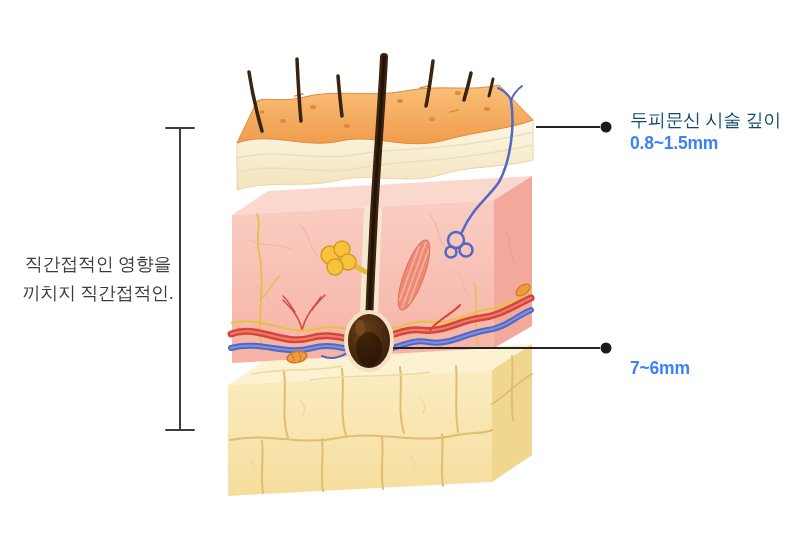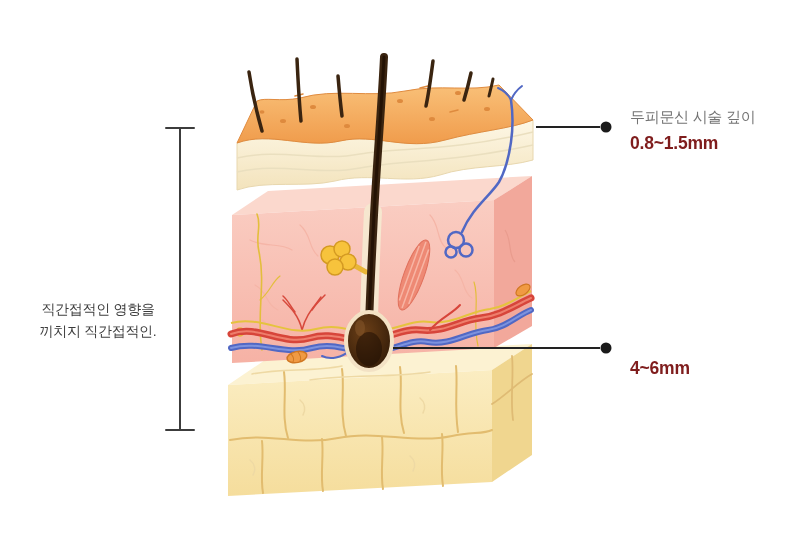--- a/index.html
+++ b/index.html
@@ -4,24 +4,24 @@
 <style>
   html,body{margin:0;padding:0;background:#fff;}
   #stage{
     position:relative;width:800px;height:558px;background:#ffffff;overflow:hidden;
     font-family:"Liberation Sans","DejaVu Sans",sans-serif;
   }
   #art{position:absolute;left:0;top:0;}
   .txt{position:absolute;color:#3d3d3d;}
   .side-note{
     left:18px;top:250px;width:160px;text-align:center;
-    font-size:14px;line-height:1.6;color:#3c3c3c;letter-spacing:-0.3px;margin-top:48px;
+    font-size:18px;line-height:1.6;color:#3c3c3c;letter-spacing:-0.3px;
   }
-  .co-label{font-size:15px;color:#737373;letter-spacing:-0.3px;}
-  .co-value{font-size:17.5px;font-weight:bold;color:#7f1d1d;letter-spacing:-0.2px;}
+  .co-label{font-size:18px;color:#0c4a6e;letter-spacing:-0.3px;}
+  .co-value{font-size:17.5px;font-weight:bold;color:#3b82f6;letter-spacing:-0.2px;}
   .co-top-label{left:630px;top:108px;}
   .co-top-value{left:630px;top:133px;}
   .co-bot-label{left:630px;top:331px;}
   .co-bot-value{left:630px;top:358px;}
 </style>
 </head>
 <body>
 
 <div id="stage">
 
@@ -225,15 +225,15 @@
 </svg>
 
 <div class="txt side-note">
   <div>직간접적인 영향을</div>
   <div>끼치지 직간접적인.</div>
 </div>
 
 <div class="txt co-label co-top-label">두피문신 시술 깊이</div>
 <div class="txt co-value co-top-value">0.8~1.5mm</div>
 
-<div class="txt co-value co-bot-value">4~6mm</div>
+<div class="txt co-value co-bot-value">7~6mm</div>
 
 </div>
 
 </body></html>

